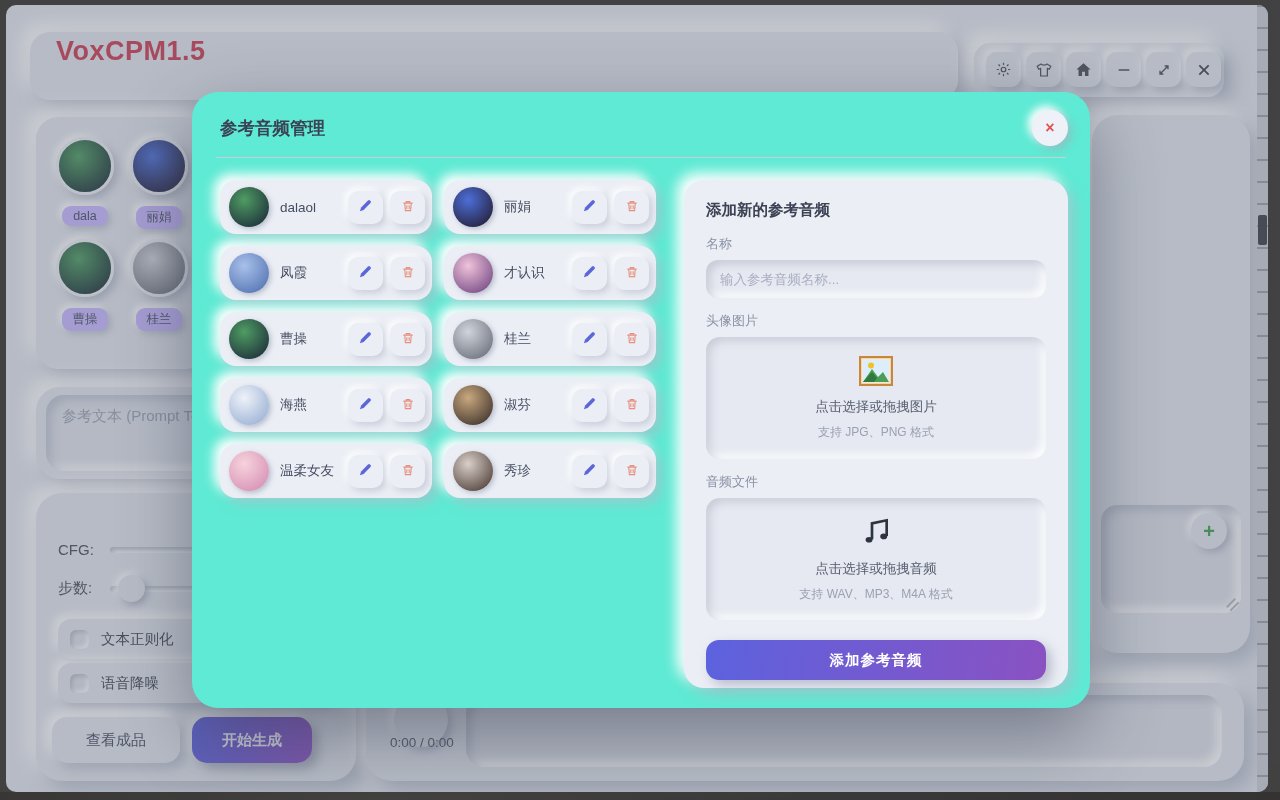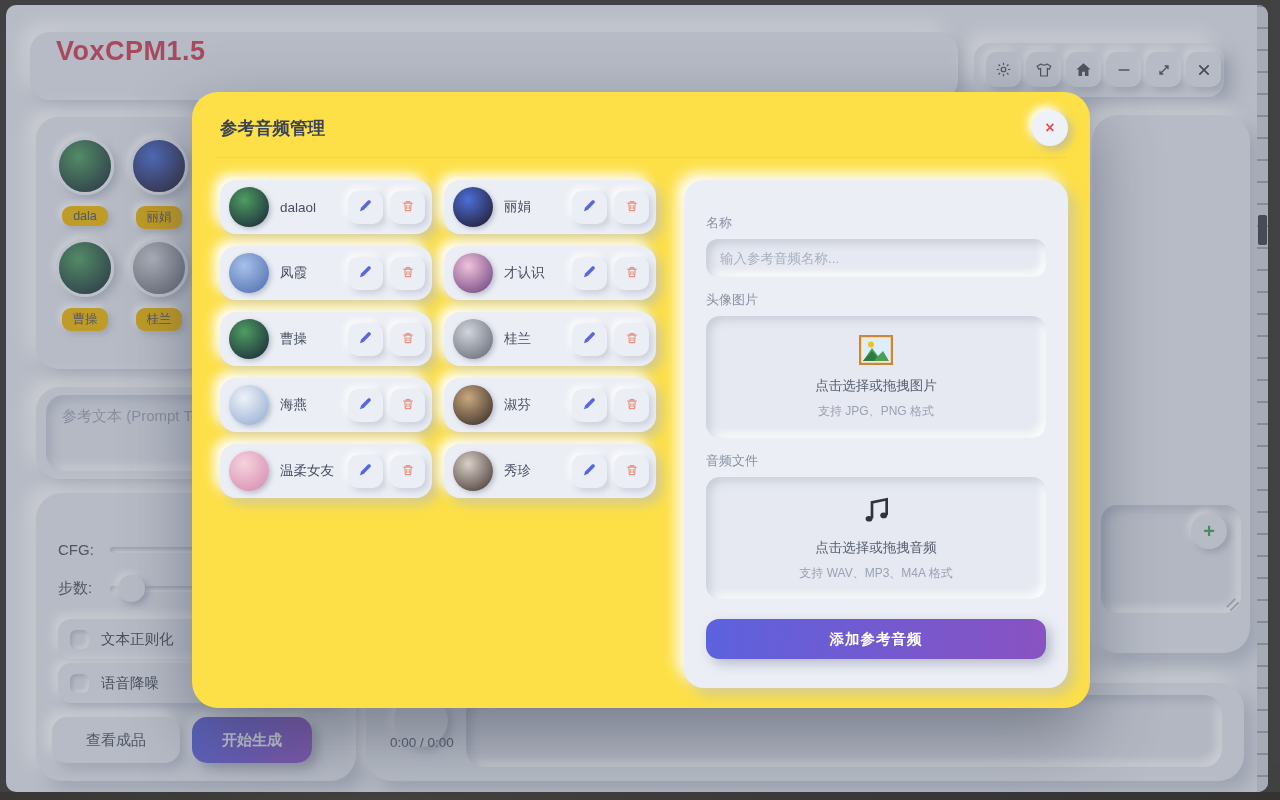--- a/index.html
+++ b/index.html
@@ -39,21 +39,21 @@
   .side { position:absolute; left:30px; top:112px; width:172px; height:252px; border-radius:22px; }
   .voices { display:grid; grid-template-columns:1fr 1fr; gap:10px 4px; padding:20px 14px; }
   .voice { display:flex; flex-direction:column; align-items:center; }
   .voice-avatar {
     width:58px; height:58px; border-radius:50%;
     box-shadow:4px 4px 8px rgba(150,158,176,.6), -3px -3px 7px rgba(255,255,255,.9);
     border:3px solid #e6e9f0;
   }
   .voice-name {
     margin-top:11px; min-width:46px; text-align:center; padding:3px 8px; font-size:12.5px; color:#4a5164;
-    background:#eab308; border-radius:9px;
+    background:#c4b5fd; border-radius:9px;
     box-shadow:3px 3px 6px rgba(158,166,184,.55), -3px -3px 6px rgba(255,255,255,.9);
   }
   
   .prompt-card { position:absolute; left:30px; top:382px; width:470px; height:92px; border-radius:24px; }
   .prompt-inner { position:absolute; left:10px; top:8px; right:10px; bottom:8px; border-radius:18px;
     padding:12px 16px; font-size:15px; color:#9aa2b4; background:#dadee8;
     box-shadow:inset 5px 5px 10px rgba(158,166,184,.5), inset -5px -5px 10px rgba(255,255,255,.85); }
   
   .settings { position:absolute; left:30px; top:488px; width:320px; height:288px; border-radius:26px; }
   .slider-row { position:absolute; left:22px; display:flex; align-items:center; }
@@ -100,21 +100,21 @@
   .scrollbar { position:absolute; right:0; top:0; width:11px; height:787px; background:#c6cad3;
     background-image:repeating-linear-gradient(to bottom, rgba(70,74,84,.35) 0 2px, transparent 2px 22px); }
   .scroll-thumb { position:absolute; left:1px; top:210px; width:9px; height:30px; background:#3d414b; border-radius:2px; }
   
   .desk-bottom { position:absolute; left:0; bottom:0; width:1280px; height:8px;
     background:linear-gradient(90deg,#2a241c,#3a342a 30%,#2c2620 70%,#241f18); }
   
   .overlay { position:absolute; left:0; top:0; width:1280px; height:800px; background:rgba(92,98,114,.30); }
   .modal {
     position:absolute; left:192px; top:92px; width:898px; height:616px; border-radius:26px;
-    background:#fde047; box-shadow:0 26px 70px rgba(45,50,70,.45);
+    background:#5eead4; box-shadow:0 26px 70px rgba(45,50,70,.45);
   }
   .modal-title { position:absolute; left:28px; top:24px; font-size:17.5px; font-weight:bold; color:#3b4254; }
   .modal-close { position:absolute; right:22px; top:18px; width:36px; height:36px; border-radius:50%;
     background:#eef1f7; box-shadow:4px 4px 9px rgba(165,172,188,.6), -4px -4px 9px #ffffff;
     color:#e05252; font-size:16px; font-weight:bold; display:flex; align-items:center; justify-content:center; border:none; }
   .modal-divider { position:absolute; left:24px; right:24px; top:65px; height:1px; background:#c9ced9; }
   .modal-body { position:absolute; left:28px; right:22px; top:88px; bottom:22px; display:flex; gap:28px; }
   .ref-grid { width:436px; display:grid; grid-template-columns:212px 212px; gap:12px; align-content:start; }
   .ref-item { height:54px; border-radius:16px; background:#ebeef5; display:flex; align-items:center; padding:0 7px 0 9px;
     box-shadow:6px 6px 12px rgba(178,184,200,.55), -6px -6px 12px #ffffff;justify-content:space-between; }
@@ -474,20 +474,21 @@
               <svg width="14" height="14" viewBox="0 0 24 24" fill="none" stroke="#e8907f" stroke-width="1.9">
                 <path d="M4 7 h16 M9 7 V4.5 h6 V7 M6.5 7 l1 13 h9 l1-13 M10 10.5 v6.5 M14 10.5 v6.5"></path>
               </svg>
             </span>
           </button>
         </div>
 
       </div>
 
     <div class="add-panel">
+      <div class="add-heading">添加新的参考音频</div>
 
       <div class="field-label">名称</div>
       <input class="name-input" type="text" placeholder="输入参考音频名称..." style="">
 
       <div class="field-label">头像图片</div>
       <div class="dropzone">
         <span>
           <svg width="34" height="30" viewBox="0 0 34 30">
             <rect x="1" y="1" width="32" height="28" fill="#f6ead2" stroke="#c9873c" stroke-width="2.4"></rect>
             <rect x="4" y="4" width="26" height="22" fill="#dceefb"></rect>

